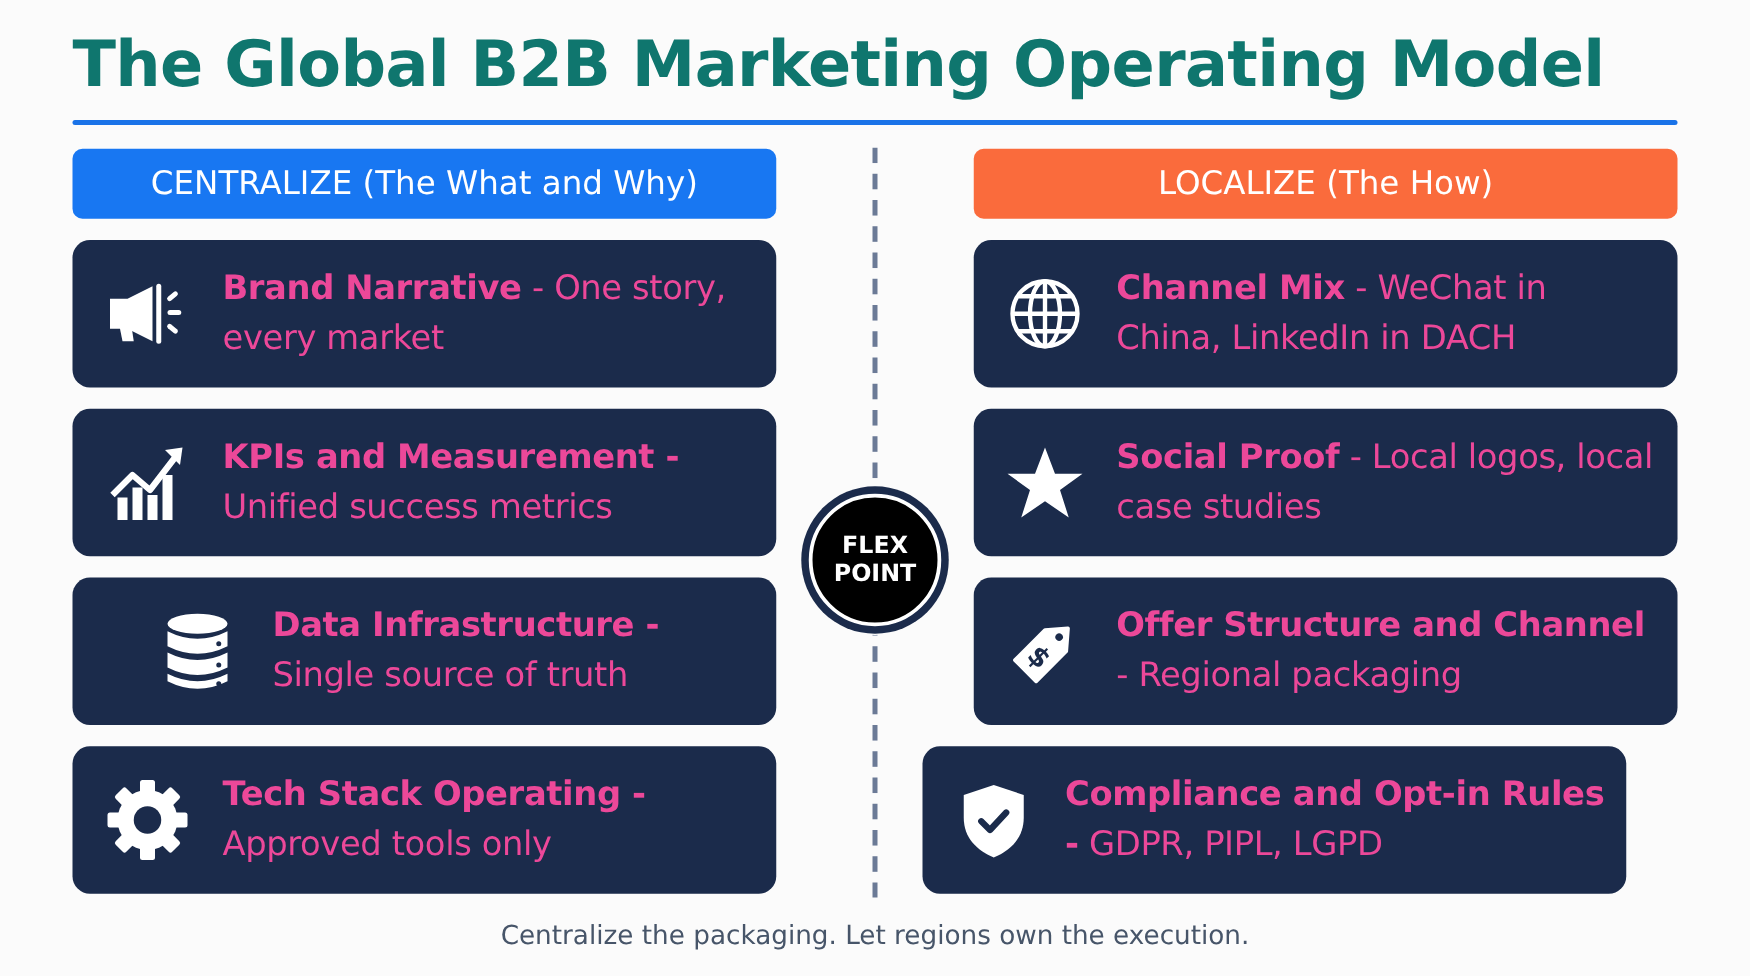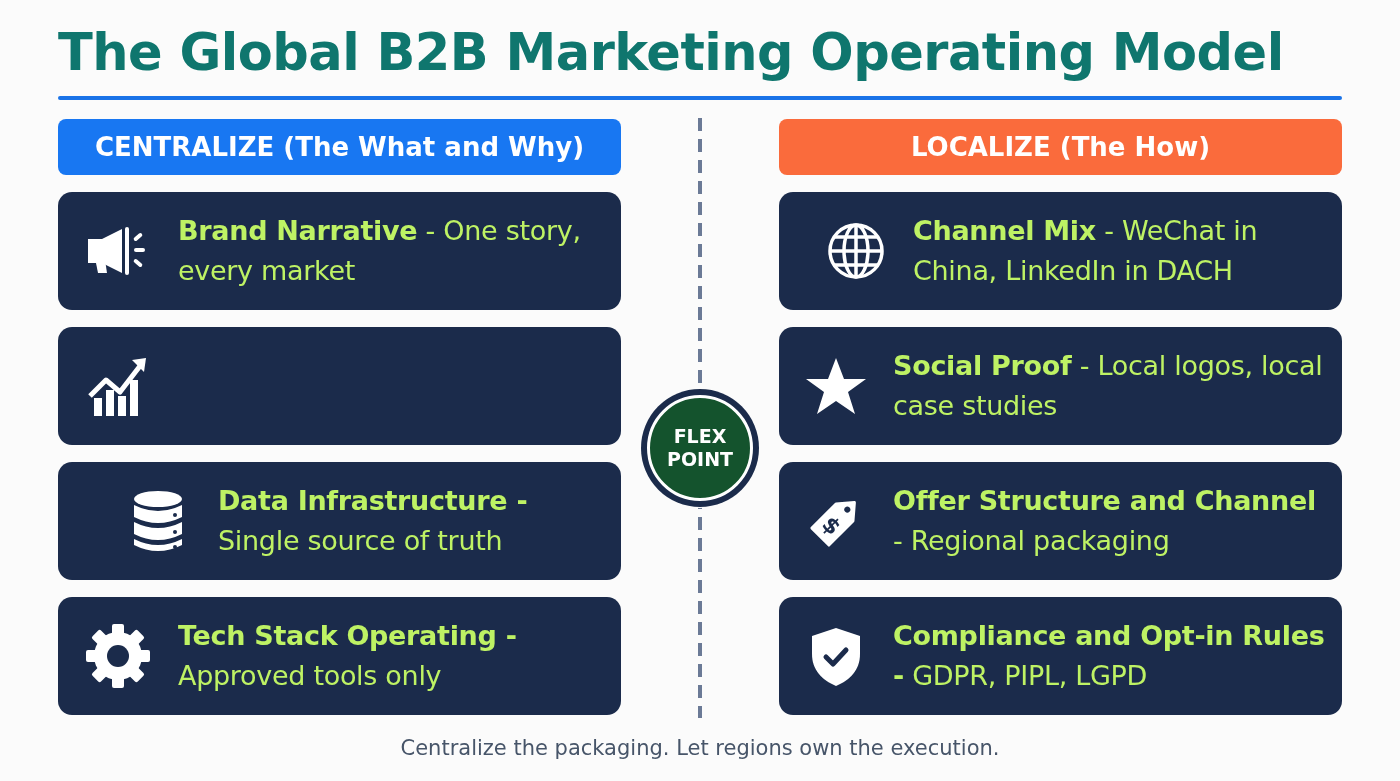--- a/index.html
+++ b/index.html
@@ -11,39 +11,39 @@
       font-size: 51px; font-weight: bold; color: #0f766e; letter-spacing: -0.5px;
       white-space: nowrap; line-height: 70px;
     }
     .title-rule {
       position: absolute; left: 58px; top: 96px; width: 1284px; height: 4px;
       background: #1a73e8; border-radius: 2px;
     }
 
     .col-header {
       position: absolute; top: 119px; height: 56px; border-radius: 8px;
-      color: #ffffff; font-weight: bold; font-size: 26px;
+      color: #ffffff; font-weight: normal; font-size: 26px;
       display: flex; align-items: center; justify-content: center;
       white-space: nowrap;
     }
     .col-header.left { left: 58px; width: 563px; background: #1877f2; }
     .col-header.right { left: 779px; width: 563px; background: #fa6b3c; }
 
     .card {
       position: absolute; width: 563px; height: 118px;
       background: #1b2b4b; border-radius: 14px;
       display: flex; align-items: center;
     }
     .card .icon {
       width: 120px; height: 118px; flex: 0 0 120px;
       display: flex; align-items: center; justify-content: center;
     }
     .card .icon svg { width: 72px; height: 72px; }
     .card .text {
-      color: #bef264; font-size: 27px; line-height: 40px; padding-right: 14px;
+      color: #ec4899; font-size: 27px; line-height: 40px; padding-right: 14px;
       letter-spacing: -0.3px;
     }
     .card .text b { font-weight: bold; }
     .card.r .icon { width: 114px; flex-basis: 114px; }
 
     .divider {
       position: absolute; left: 698px; top: 118px; width: 4px; height: 600px;
       background-image: linear-gradient(#6b7a96 60%, transparent 40%);
       background-size: 4px 21px; background-repeat: repeat-y;
     }
@@ -51,21 +51,21 @@
       position: absolute; left: 640px; top: 388px; width: 120px; height: 120px;
       border-radius: 50%; background: #fbfbfb;
       display: flex; align-items: center; justify-content: center;
     }
     .flex-point .ring {
       width: 118px; height: 118px; border-radius: 50%; background: #1b2b4b;
       display: flex; align-items: center; justify-content: center;
     }
     .flex-point .inner {
       width: 106px; height: 106px; border-radius: 50%; border: 3px solid #ffffff;
-      background: #14532d;
+      background: #000000;
       display: flex; flex-direction: column; align-items: center; justify-content: center;
       color: #ffffff; font-weight: bold; font-size: 19px; line-height: 23px; text-align: center;
     }
 
     .footer {
       position: absolute; left: 0; top: 736px; width: 1400px; text-align: center;
       font-size: 21px; color: #475569;
     }
   </style>
 </head>
@@ -94,20 +94,21 @@
   <div class="icon">
     <svg viewBox="0 0 72 72" fill="#fff">
       <rect x="12" y="48" width="8" height="18"></rect>
       <rect x="24" y="40" width="8" height="26"></rect>
       <rect x="36" y="46" width="8" height="20"></rect>
       <rect x="48" y="30" width="8" height="36"></rect>
       <polyline points="8,46 24,30 38,42 58,16" fill="none" stroke="#fff" stroke-width="5" stroke-linejoin="round"></polyline>
       <polygon points="50,10 64,8 62,22"></polygon>
     </svg>
   </div>
+  <div class="text"><b>KPIs and Measurement -</b><span> Unified success metrics</span></div>
 </div>
 
 <div class="card" style="left:58px; top:462px;padding-left:40px;">
   <div class="icon">
     <svg viewBox="0 0 72 72" fill="#fff">
       <ellipse cx="36" cy="14" rx="24" ry="8"></ellipse>
       <path d="M12 20 q24 12 48 0 v12 q-24 12 -48 0 z"></path>
       <path d="M12 37 q24 12 48 0 v12 q-24 12 -48 0 z"></path>
       <path d="M12 54 q24 12 48 0 v6 q-24 12 -48 0 z"></path>
       <circle cx="53" cy="30" r="2" fill="#1b2b4b"></circle>
@@ -143,21 +144,21 @@
   <div class="ring">
     <div class="inner">
       <span>FLEX</span>
       <span>POINT</span>
     </div>
   </div>
 </div>
 
 <div class="col-header right">LOCALIZE (The How)</div>
 
-<div class="card r" style="left:779px; top:192px;padding-left:20px;">
+<div class="card r" style="left:779px; top:192px;">
   <div class="icon">
     <svg viewBox="0 0 72 72" fill="none" stroke="#fff" stroke-width="3.5">
       <circle cx="36" cy="36" r="26"></circle>
       <ellipse cx="36" cy="36" rx="12" ry="26"></ellipse>
       <line x1="36" y1="10" x2="36" y2="62"></line>
       <line x1="10" y1="36" x2="62" y2="36"></line>
       <path d="M15 22 h42"></path>
       <path d="M15 50 h42"></path>
     </svg>
   </div>
@@ -179,21 +180,21 @@
       <g transform="rotate(-45 36 36)">
         <path d="M14 24 h34 l14 12 l-14 12 h-34 z" fill="#fff" stroke="#fff" stroke-linejoin="round" stroke-width="3"></path>
         <circle cx="52" cy="36" r="3" fill="#1b2b4b"></circle>
         <text x="30" y="44" font-size="22" font-weight="bold" fill="#1b2b4b" text-anchor="middle" font-family="DejaVu Sans, sans-serif" transform="rotate(90 30 36)">$</text>
       </g>
     </svg>
   </div>
   <div class="text"><b>Offer Structure and Channel</b><span> - Regional packaging</span></div>
 </div>
 
-<div class="card r" style="left:779px; top:597px;">
+<div class="card r" style="left:738px; top:597px;">
   <div class="icon">
     <svg viewBox="0 0 72 72">
       <path d="M36 8 l24 8 v18 c0 16 -10 26 -24 32 c-14 -6 -24 -16 -24 -32 v-18 z" fill="#fff"></path>
       <polyline points="26,37 33,44 46,30" fill="none" stroke="#1b2b4b" stroke-width="5" stroke-linecap="round" stroke-linejoin="round"></polyline>
     </svg>
   </div>
   <div class="text"><b>Compliance and Opt-in Rules -</b><span> GDPR, PIPL, LGPD</span></div>
 </div>
 
 <div class="footer">Centralize the packaging. Let regions own the execution.</div>

